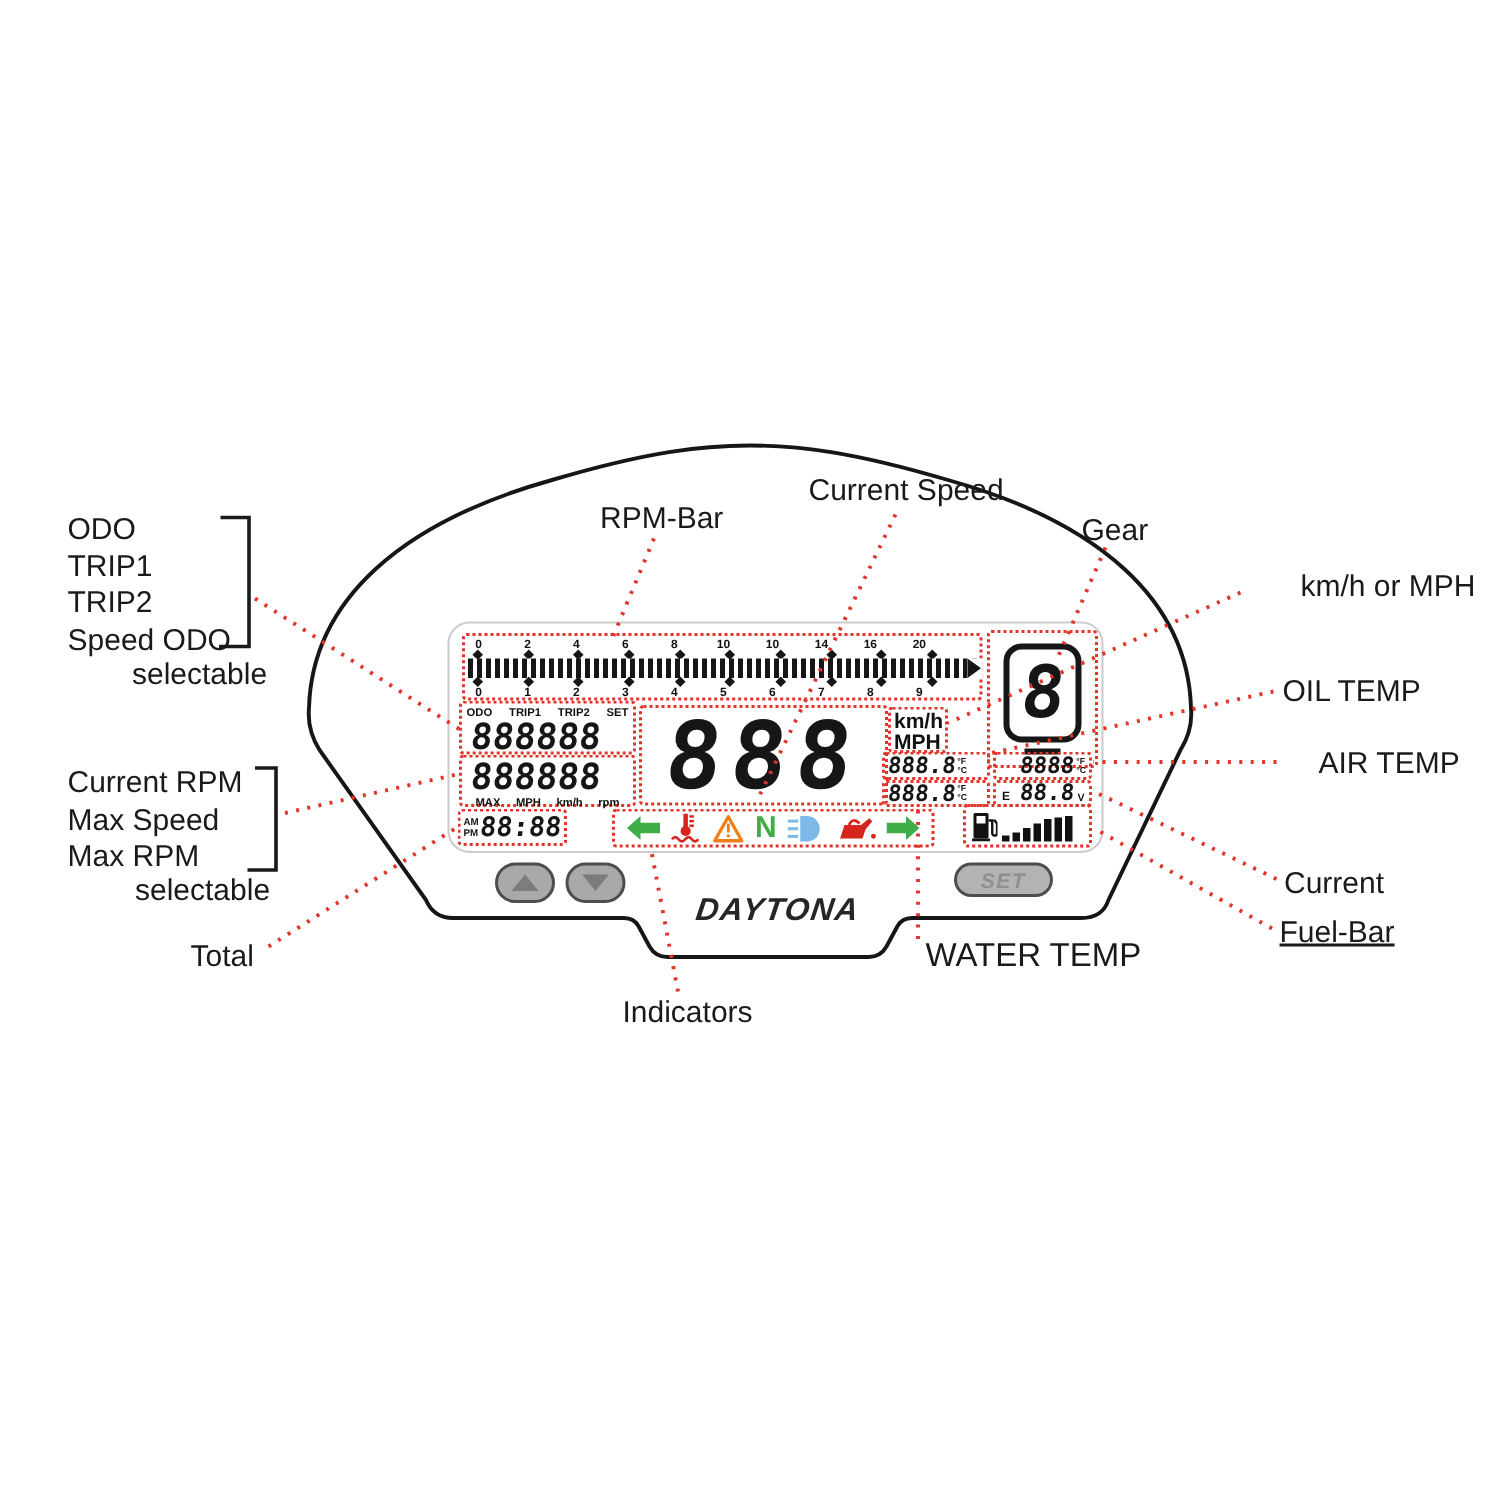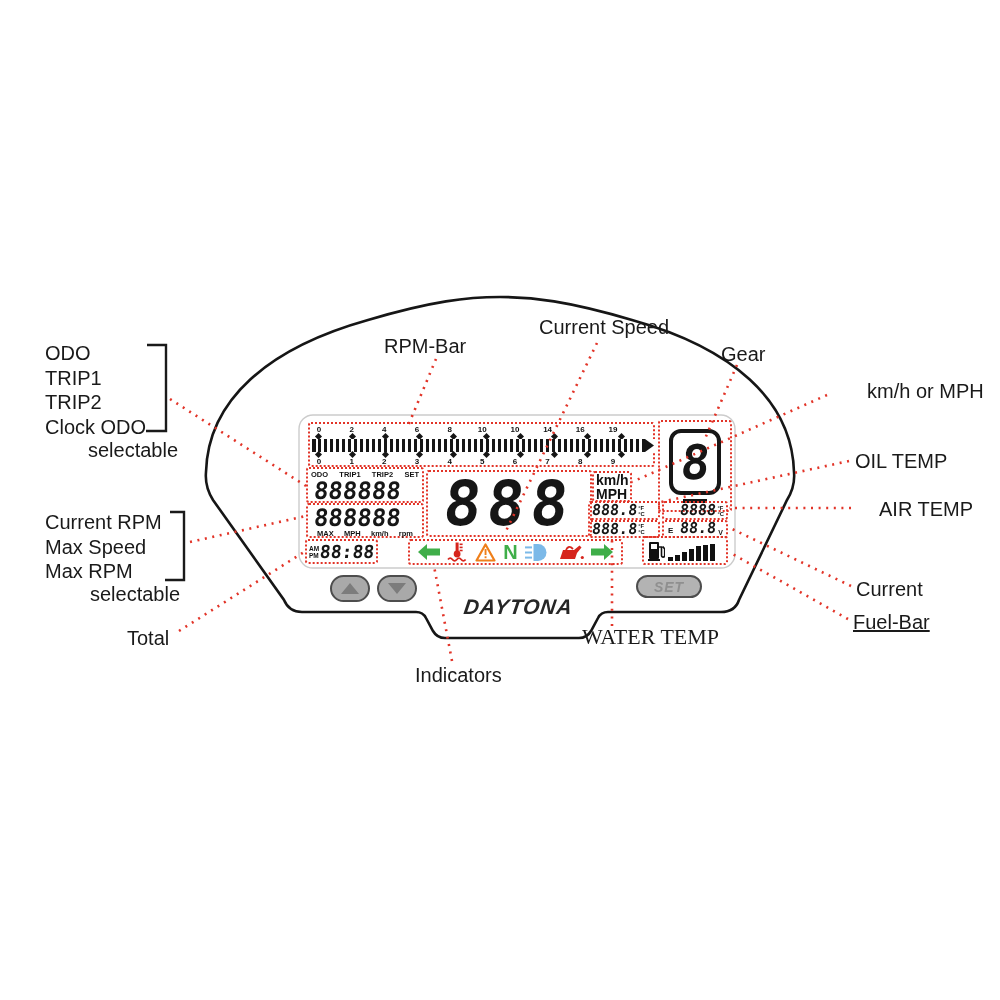--- a/index.html
+++ b/index.html
@@ -57,55 +57,55 @@
              L 302 612 Q 289 612 284 600 L 213 500 C 208 492 205 483 206 472 Z" fill="#ffffff" stroke="#161616" stroke-width="2.6"></path>
     <rect x="299" y="415" width="436" height="153" rx="14" fill="#ffffff" stroke="#cccccc" stroke-width="1.4"></rect>
     <path d="M 147 345 L 166 345 L 166 431 L 146 431" fill="none" stroke="#1a1a1a" stroke-width="2.4"></path>
     <path d="M 170 512 L 184 512 L 184 580 L 165 580" fill="none" stroke="#1a1a1a" stroke-width="2.4"></path>
   </svg>
 
   <div class="group" style="left:45px;top:341px;">
     <div>ODO</div>
     <div>TRIP1</div>
     <div>TRIP2</div>
-    <div>Clock ODO</div>
+    <div>Speed ODO</div>
   </div>
   <div class="note" style="left:88px;top:439px;">selectable</div>
 
   <div class="group" style="left:45px;top:510px;">
     <div>Current RPM</div>
     <div>Max Speed</div>
     <div>Max RPM</div>
   </div>
   <div class="note" style="left:90px;top:583px;">selectable</div>
 
-  <div class="label" style="left:384px;top:335px;">RPM-Bar</div>
+  <div class="label" style="left:400px;top:335px;">RPM-Bar</div>
   <div class="label" style="left:539px;top:316px;">Current Speed</div>
   <div class="label" style="left:721px;top:343px;">Gear</div>
   <div class="label" style="left:831px;top:380px;margin-left:36px;">km/h or MPH</div>
   <div class="label" style="left:855px;top:450px;">OIL TEMP</div>
   <div class="label" style="left:879px;top:498px;text-align:right;">AIR TEMP</div>
   <div class="label" style="left:856px;top:578px;">Current</div>
   <div class="label" style="left:853px;top:611px;text-decoration:underline;">Fuel-Bar</div>
-  <div class="label big" style="left:582px;top:624px;font-family:Liberation Serif, serif;">WATER TEMP</div>
+  <div class="label big" style="left:617px;top:624px;">WATER TEMP</div>
   <div class="label" style="left:415px;top:664px;">Indicators</div>
   <div class="label" style="left:127px;top:627px;">Total</div>
 
   <div class="redbox" style="left:308px;top:422px;width:347px;height:45px;padding:1px 0 0 1px;">
     <div class="scalerow">
       <span>0</span>
         <span>2</span>
         <span>4</span>
         <span>6</span>
         <span>8</span>
         <span>10</span>
         <span>10</span>
         <span>14</span>
         <span>16</span>
-        <span>19</span>
+        <span>20</span>
     </div>
     <div class="diarow">
         <i></i>
         <i></i>
         <i></i>
         <i></i>
         <i></i>
         <i></i>
         <i></i>
         <i></i>

